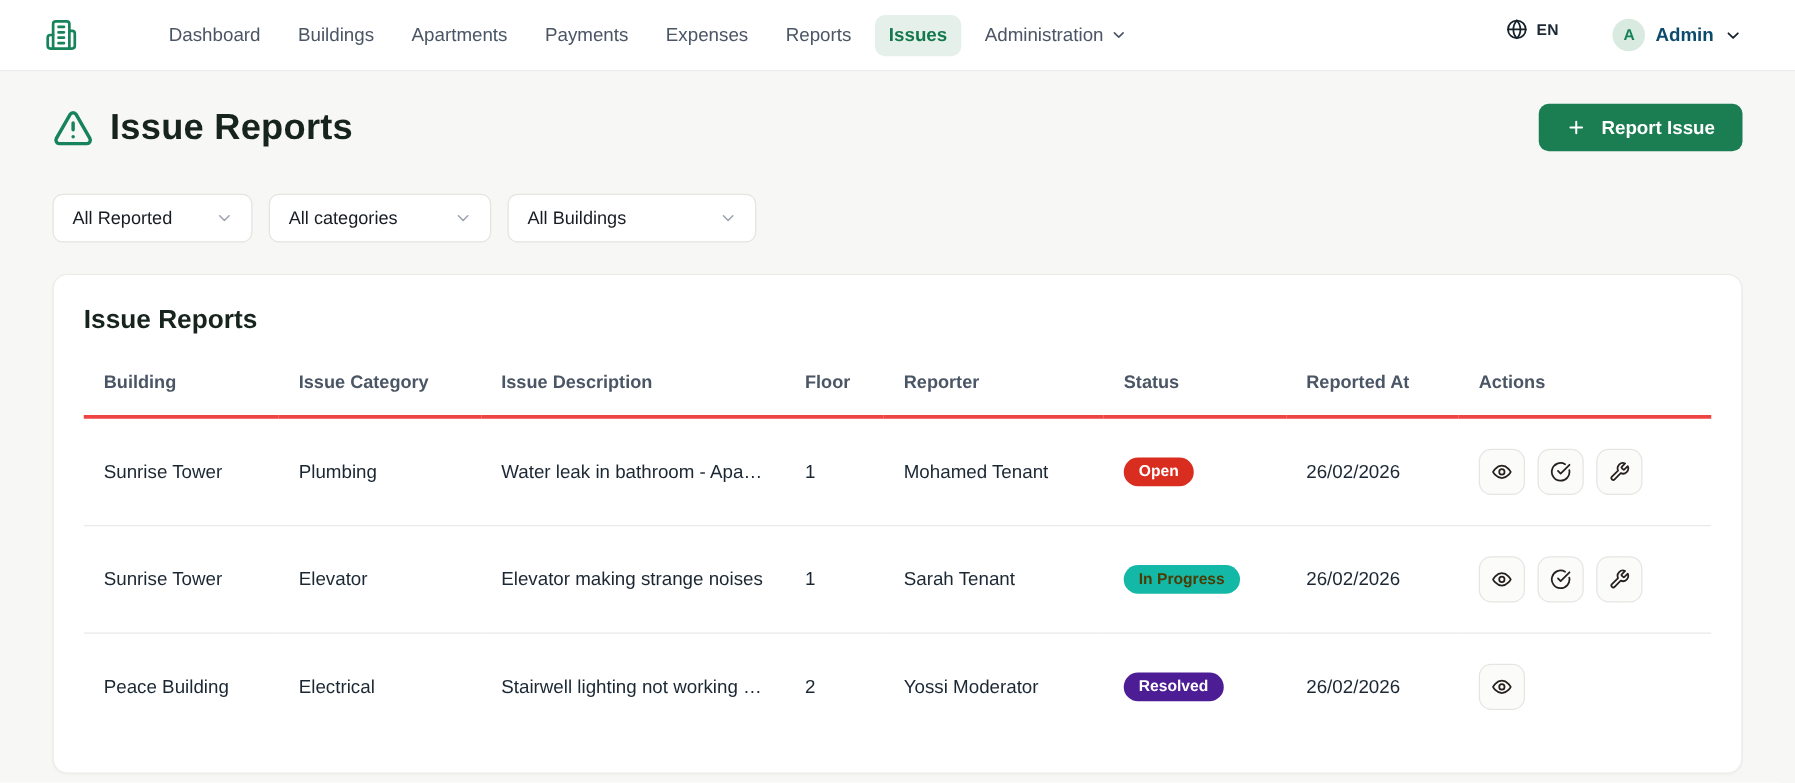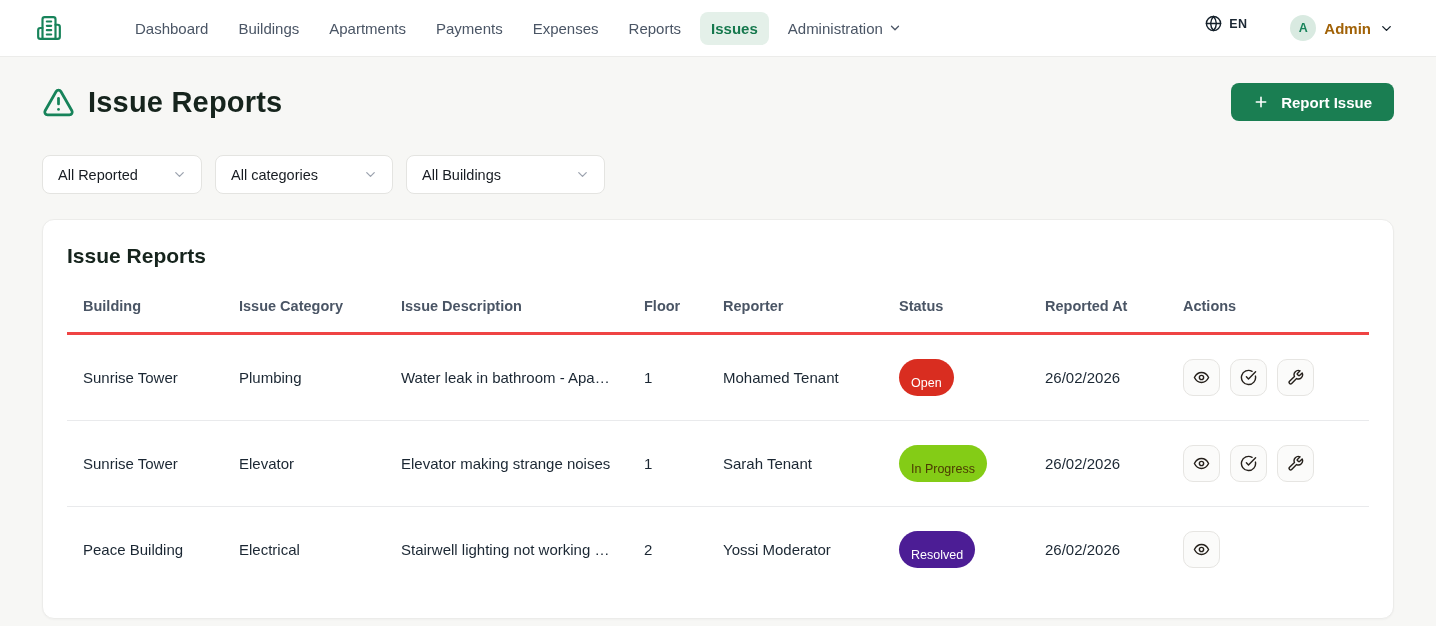--- a/index.html
+++ b/index.html
@@ -25,21 +25,21 @@
   .nav-link.active { background:#e4f0e9; color:#15784d; font-weight:600; }
   .nav-right { margin-left:auto; display:flex; align-items:flex-start; gap:43px; }
   .lang-switch { display:flex; align-items:center; gap:7px; cursor:pointer; }
   .lang-label { font-size:12.5px; font-weight:700; color:#1b2733; letter-spacing:.4px; }
   .user-menu { display:flex; align-items:center; gap:8px; cursor:pointer; }
   .avatar {
     width:26px; height:26px; border-radius:50%; background:#d9eae1;
     color:#17835a; font-size:12.5px; font-weight:700;
     display:flex; align-items:center; justify-content:center;
   }
-  .user-name { font-size:15px; font-weight:700; color:#a16207; }
+  .user-name { font-size:15px; font-weight:700; color:#0c4a6e; }
 
   
   .page { padding:26px 42px 0; }
   .page-head { display:flex; align-items:center; justify-content:space-between; }
   .page-title-wrap { display:flex; align-items:center; gap:13px; }
   .page-title { font-size:29px; font-weight:800; color:#16241d; letter-spacing:.2px; }
   .report-btn {
     display:flex; align-items:center; gap:12px; background:#1a7e52; color:#fff;
     border:none; border-radius:8px; height:38px; padding:0 22px;
     font-family:inherit; font-size:15px; font-weight:600; cursor:pointer;
@@ -68,25 +68,25 @@
   th {
     text-align:left; font-size:14.5px; font-weight:700; color:#4a5565;
     padding:4px 16px 18px; border-bottom:3px solid #ef4444; white-space:nowrap;
   }
   td {
     padding:24px 16px; font-size:15px; color:#1b2733;
     border-bottom:1px solid #e9eaec; white-space:nowrap; overflow:hidden; text-overflow:ellipsis;
   }
   tr:last-child td { border-bottom:none; }
   .badge {
-    display:inline-block; padding:18px 12px 6px; border-radius:999px;
-    font-size:12.5px; font-weight:400; line-height:1;
+    display:inline-block; padding:5px 12px 6px; border-radius:999px;
+    font-size:12.5px; font-weight:700; line-height:1;
   }
   .badge-open { background:#d92d20; color:#ffffff; }
-  .badge-progress { background:#84cc16; color:#4c3b03; }
+  .badge-progress { background:#14b8a6; color:#4c3b03; }
   .badge-resolved { background:#4c1d95; color:#ffffff; }
   .actions-wrap { display:flex; gap:10px; }
   .icon-btn {
     width:37px; height:37px; border-radius:10px; background:#fbfbfa;
     border:1px solid #e6e5e2; display:flex; align-items:center; justify-content:center;
     cursor:pointer; padding:0;
   }
   svg { display:block; }
 </style>
 </head>

